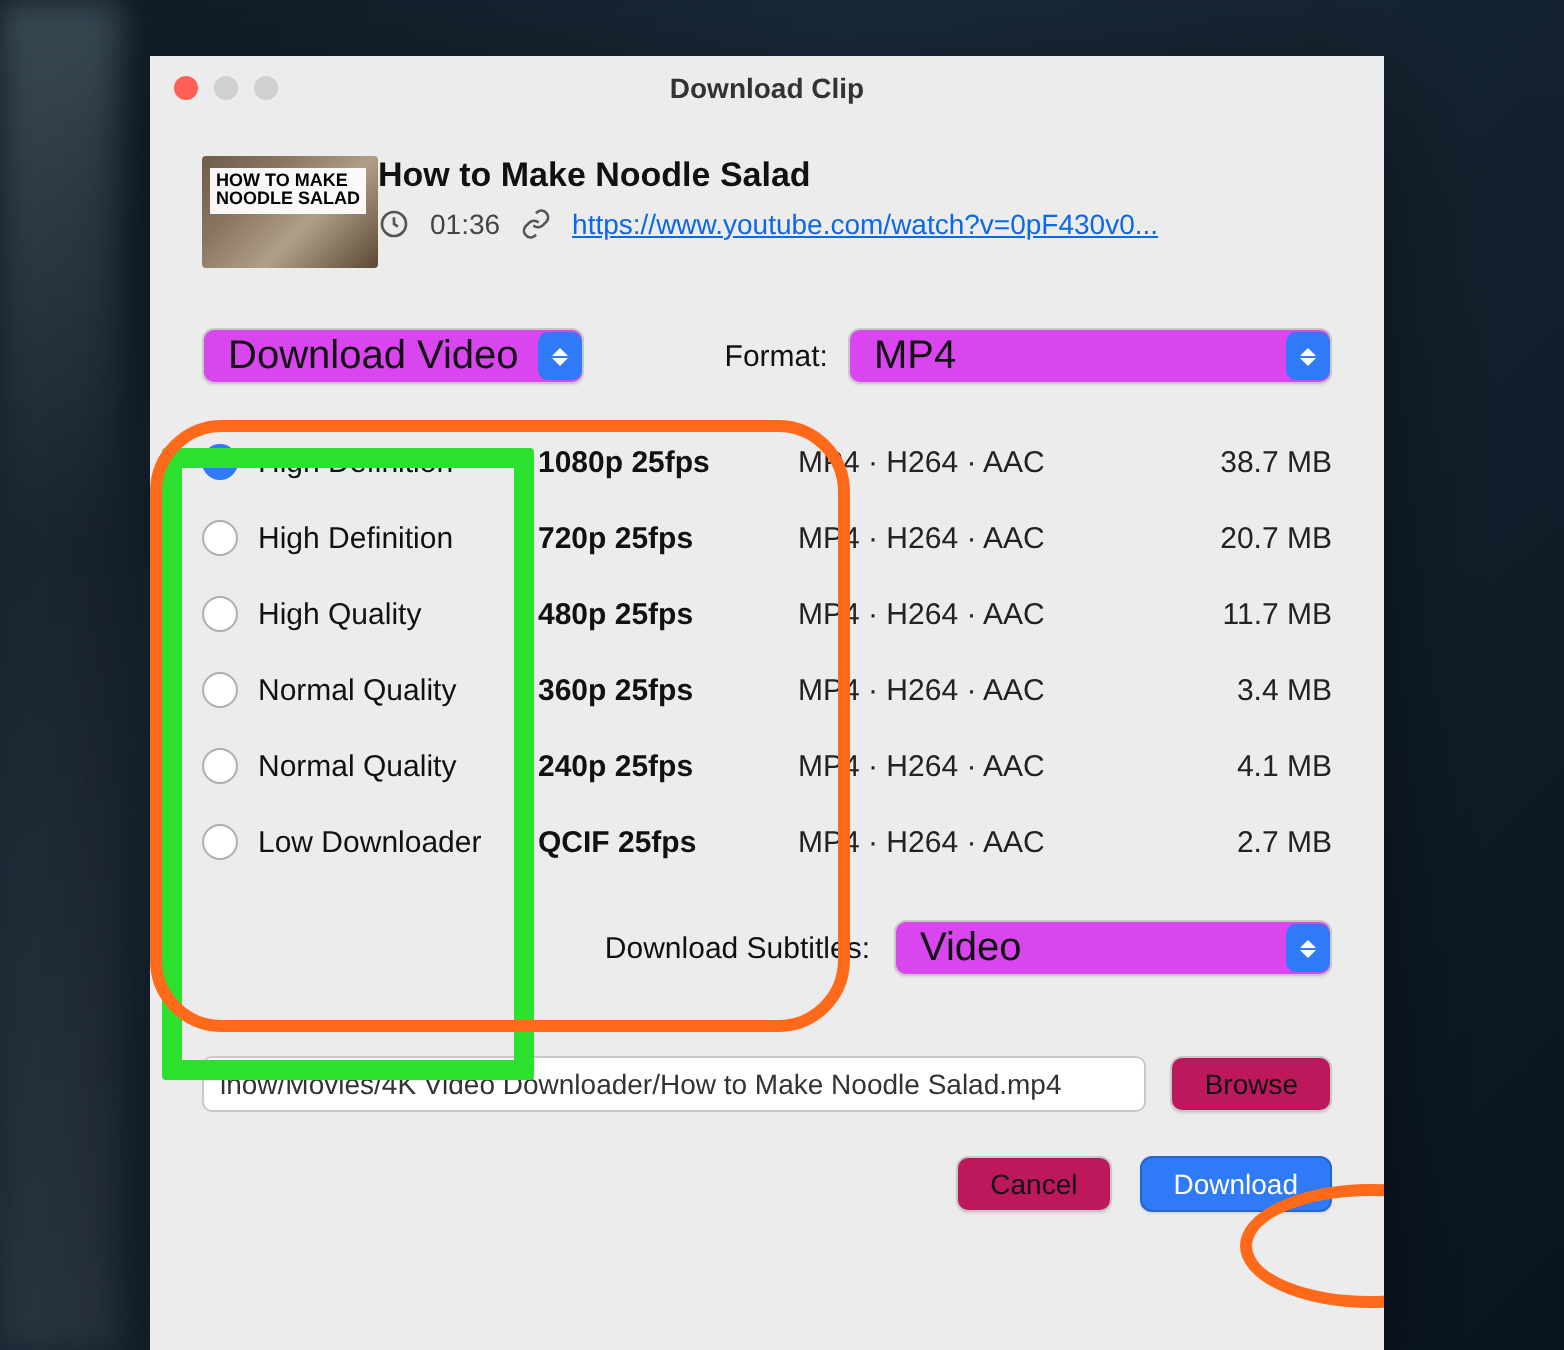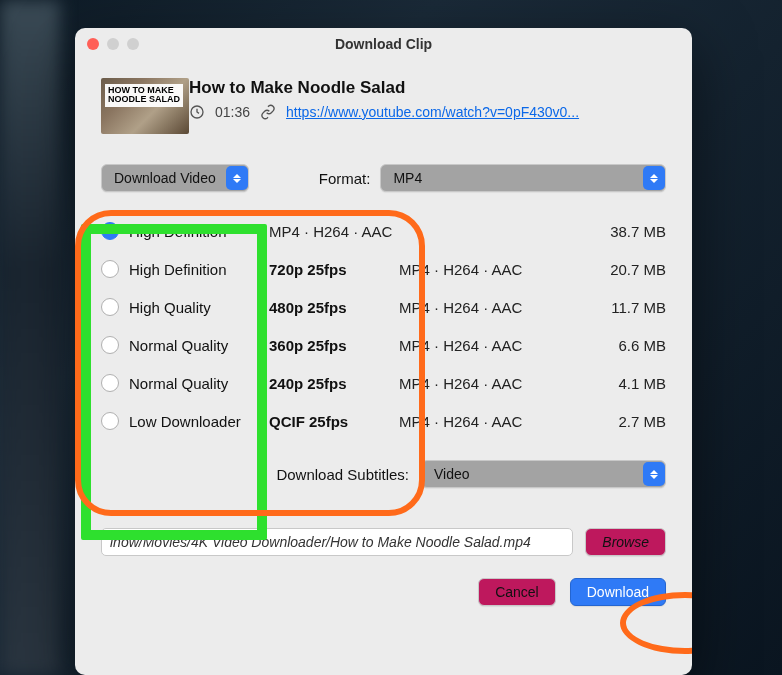--- a/index.html
+++ b/index.html
@@ -30,21 +30,21 @@
       background: linear-gradient(180deg, #3a4a55 0%, #1a2530 40%, #2a3540 100%);
       filter: blur(8px);
     }
     .window {
       position: absolute;
       left: 75px;
       top: 28px;
       width: 617px;
       height: 647px;
       background: #ececec;
-      border-radius: 10px;
+      border-radius: 0;
       box-shadow: 0 20px 60px rgba(0,0,0,0.5);
       overflow: hidden;
     }
     .titlebar {
       display: flex;
       align-items: center;
       height: 32px;
       padding: 0 12px;
       position: relative;
     }
@@ -123,26 +123,26 @@
     }
     .controls-row {
       display: flex;
       align-items: center;
       gap: 10px;
       padding: 12px 26px 10px 26px;
     }
     .mac-select {
       display: flex;
       align-items: center;
-      background: #a3a3a3;
+      background: #d946ef;
       border: 1px solid #c8c8c8;
       border-radius: 6px;
       height: 28px;
       padding: 0 0 0 12px;
-      font-size: 14px;
+      font-size: 20px;
       color: #111;
       position: relative;
       box-shadow: 0 1px 1px rgba(0,0,0,0.06);
     }
     .mac-select .chev {
       width: 22px;
       height: 24px;
       background: #2f7af6;
       border-radius: 5px;
       margin-left: 10px;
@@ -203,35 +203,34 @@
       background: #fff;
       border-radius: 50%;
     }
     .col-label { width: 140px; }
     .col-res { width: 130px; font-weight: 700; }
     .col-codec { flex: 1; color: #222; }
     .col-size { width: 80px; text-align: right; color: #222; }
     .subtitles-row {
       display: flex;
       align-items: center;
-      padding: 16px 26px 10px 14px;
+      padding: 16px 26px 10px 40px;
       gap: 12px;
     }
     .subtitles-label {
       font-size: 15px;
       color: #111;
       text-align: right;
       width: 320px;
     }
     .path-row {
       display: flex;
       align-items: center;
       gap: 12px;
       padding: 30px 26px 10px 26px;
-      font-style: italic;
     }
     .path-input {
       flex: 1;
       height: 28px;
       border: 1px solid #c8c8c8;
       border-radius: 5px;
       background: #fff;
       padding: 0 8px;
       font-size: 14px;
       color: #333;
@@ -332,20 +331,21 @@
     <div class="mac-select format-select">
       <span style="flex:1;">MP4</span>
       <span class="chev"></span>
     </div>
   </div>
 
   <div class="radio-section">
     <div class="quality-row">
       <div class="radio selected"></div>
       <span class="col-label">High Definition</span>
+      <span class="col-res">1080p 25fps</span>
       <span class="col-codec">MP4 · H264 · AAC</span>
       <span class="col-size">38.7 MB</span>
     </div>
     <div class="quality-row">
       <div class="radio"></div>
       <span class="col-label">High Definition</span>
       <span class="col-res">720p 25fps</span>
       <span class="col-codec">MP4 · H264 · AAC</span>
       <span class="col-size">20.7 MB</span>
     </div>
@@ -354,21 +354,21 @@
       <span class="col-label">High Quality</span>
       <span class="col-res">480p 25fps</span>
       <span class="col-codec">MP4 · H264 · AAC</span>
       <span class="col-size">11.7 MB</span>
     </div>
     <div class="quality-row">
       <div class="radio"></div>
       <span class="col-label">Normal Quality</span>
       <span class="col-res">360p 25fps</span>
       <span class="col-codec">MP4 · H264 · AAC</span>
-      <span class="col-size">6.6 MB</span>
+      <span class="col-size">3.4 MB</span>
     </div>
     <div class="quality-row">
       <div class="radio"></div>
       <span class="col-label">Normal Quality</span>
       <span class="col-res">240p 25fps</span>
       <span class="col-codec">MP4 · H264 · AAC</span>
       <span class="col-size">4.1 MB</span>
     </div>
     <div class="quality-row">
       <div class="radio"></div>

